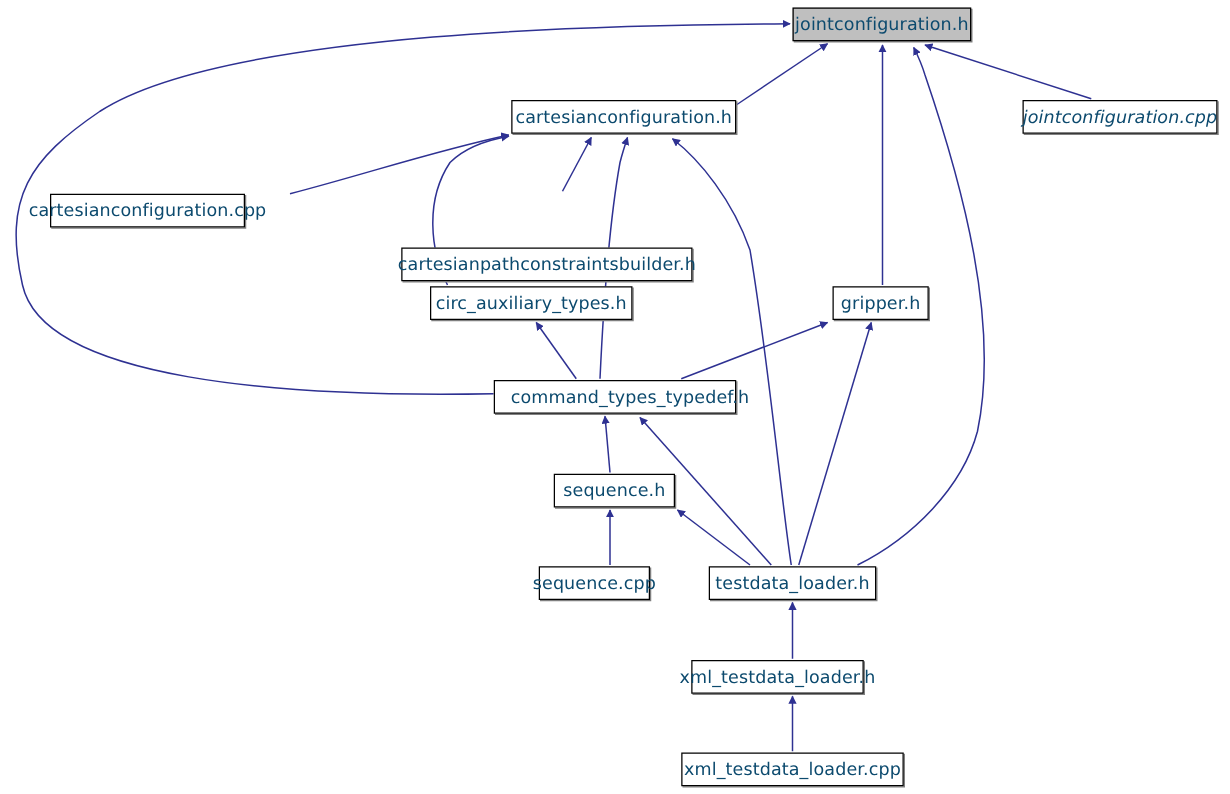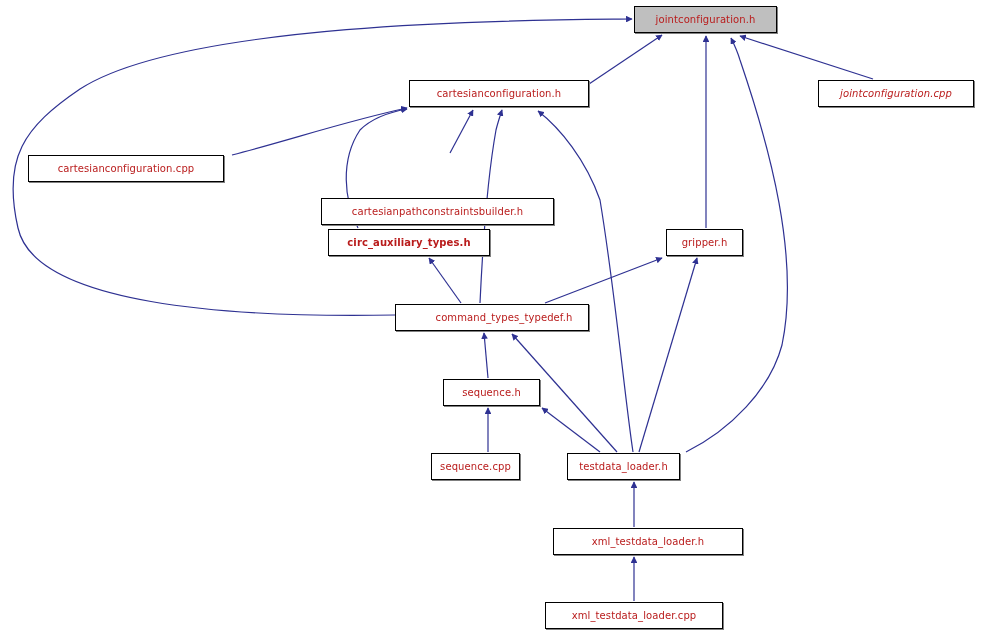--- a/index.html
+++ b/index.html
@@ -10,22 +10,22 @@
     font-family:"DejaVu Sans","Liberation Sans",sans-serif;
     overflow:hidden;
   }
   #edges{position:absolute;left:0;top:0;width:984px;height:635px;}
   .node{
     position:absolute;
     box-sizing:border-box;
     display:flex;align-items:center;justify-content:center;
     border:1px solid #000000;
     background:#ffffff;
-    color:#b91c1c;
-    font-size:10px;
+    color:#0c4a6e;
+    font-size:14px;
     line-height:1;
     white-space:nowrap;
     letter-spacing:0.1px;
     box-shadow:1px 1px 0 0 #808080;
   }
   .node.current{
     background:#bfbfbf;
     border:1px solid #000000;
   }
   .node .lbl{pointer-events:none;}
@@ -67,45 +67,45 @@
   <div id="node-layer">
       <div class="node current" style="left: 634px; top: 6px; width: 143px; height: 27px;">
         <span class="lbl">jointconfiguration.h</span>
       </div>
       <div class="node" style="left: 409px; top: 80px; width: 180px; height: 27px;">
         <span class="lbl">cartesianconfiguration.h</span>
       </div>
       <div class="node" style="left: 818px; top: 80px; width: 156px; height: 27px; font-style: italic;">
         <span class="lbl">jointconfiguration.cpp</span>
       </div>
-      <div class="node" style="left: 28px; top: 155px; width: 196px; height: 27px;">
+      <div class="node" style="left: 40px; top: 155px; width: 156px; height: 27px;">
         <span class="lbl">cartesianconfiguration.cpp</span>
       </div>
       <div class="node" style="left: 321px; top: 154px; width: 233px; height: 27px; margin-top: 44px;">
         <span class="lbl">cartesianpathconstraintsbuilder.h</span>
       </div>
-      <div class="node" style="left: 328px; top: 229px; width: 162px; height: 27px; font-weight: bold;">
+      <div class="node" style="left: 344px; top: 229px; width: 162px; height: 27px;">
         <span class="lbl">circ_auxiliary_types.h</span>
       </div>
       <div class="node" style="left: 666px; top: 229px; width: 77px; height: 27px;">
         <span class="lbl">gripper.h</span>
       </div>
       <div class="node" style="left: 395px; top: 304px; width: 194px; height: 27px; padding-left: 24px;">
         <span class="lbl">command_types_typedef.h</span>
       </div>
       <div class="node" style="left: 443px; top: 379px; width: 97px; height: 27px; align-items: center;">
         <span class="lbl">sequence.h</span>
       </div>
       <div class="node" style="left: 431px; top: 453px; width: 89px; height: 27px;">
         <span class="lbl">sequence.cpp</span>
       </div>
-      <div class="node" style="left: 567px; top: 453px; width: 113px; height: 27px;">
+      <div class="node" style="left: 567px; top: 453px; width: 134px; height: 27px;">
         <span class="lbl">testdata_loader.h</span>
       </div>
-      <div class="node" style="left: 553px; top: 528px; width: 190px; height: 27px; text-align: center;">
+      <div class="node" style="left: 553px; top: 528px; width: 138px; height: 27px; text-align: center;">
         <span class="lbl">xml_testdata_loader.h</span>
       </div>
       <div class="node" style="left: 545px; top: 602px; width: 178px; height: 27px;">
         <span class="lbl">xml_testdata_loader.cpp</span>
       </div>
     </div>
 
 </div>
 
 </body></html>

